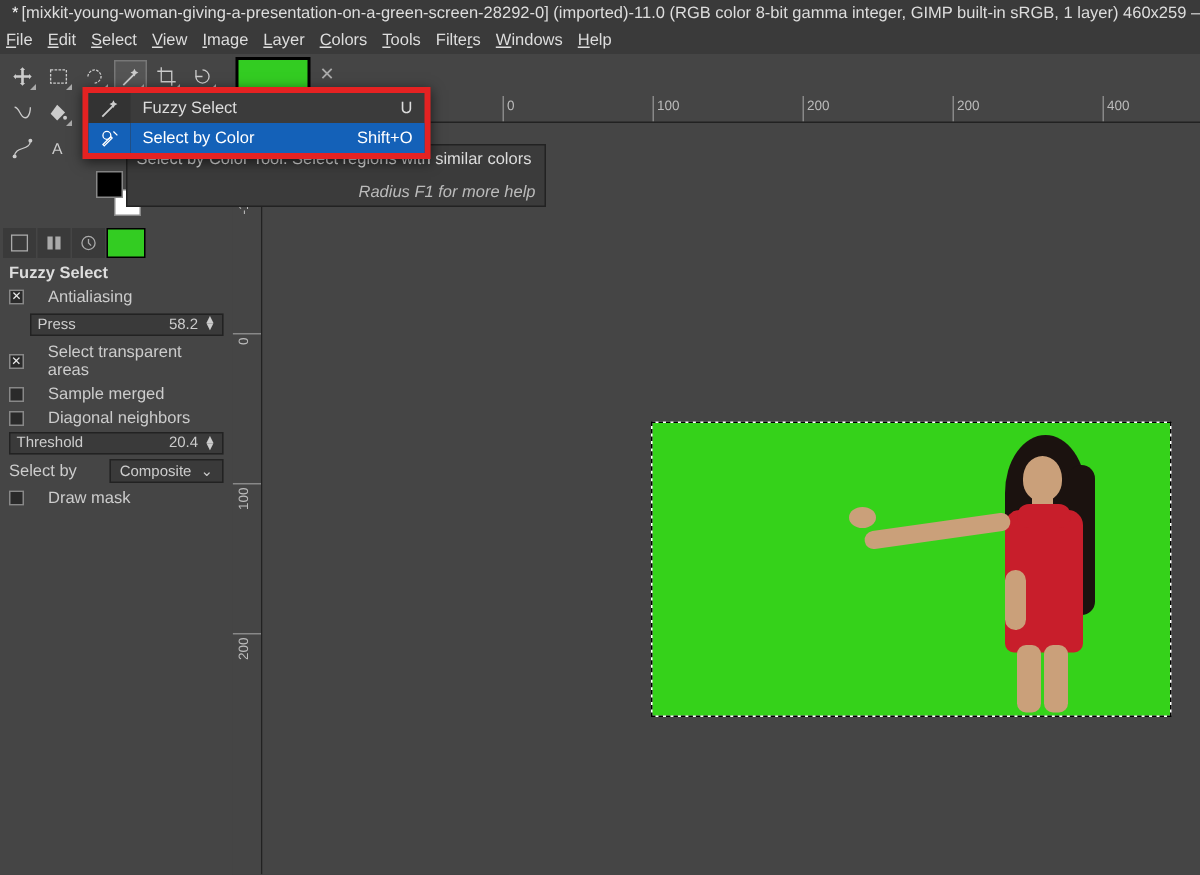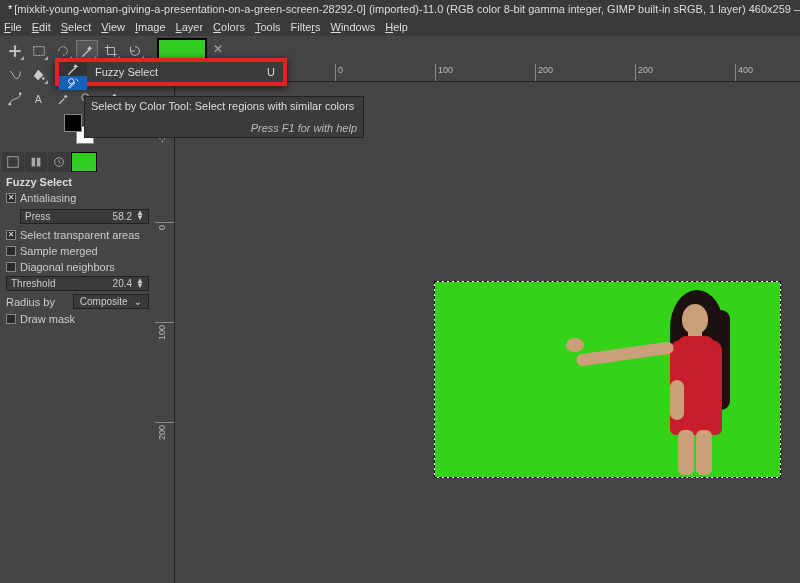--- a/index.html
+++ b/index.html
@@ -35,21 +35,21 @@
   
   .dock-tabs { display:flex; gap:1px; padding:2px 2px 0 2px;}
   .dock-tab { width:22px;height:20px; background:#3a3a3a; display:flex;align-items:center;justify-content:center;}
   .dock-tab.active { background:#555; }
   .dock-tab.thumb { width:26px; background:#000; padding:1px;}
   .dock-tab.thumb .gs { width:100%;height:100%; background:#3c2;}
 
   
   .tool-options { background:#454545; padding:2px 6px; }
   .tool-options .title { font-weight:bold; color:#ddd; font-size:11px; padding:2px 0;}
-  .opt-row { display:flex; align-items:center; gap:4px; padding:2px 0; font-size:11px; color:#ccc;}
+  .opt-row { display:flex; align-items:center; gap:16px; padding:2px 0; font-size:11px; color:#ccc;}
   .opt-row .chk { width:10px;height:10px; border:1px solid #888; background:#2a2a2a; display:flex;align-items:center;justify-content:center; font-size:8px; line-height:1;}
   .opt-row .chk.on::after { content:"✕"; color:#eee; font-size:8px;}
   .opt-row.sub { padding-left:14px;}
   .slider-row { display:flex; align-items:center; justify-content:space-between; background:#3a3a3a; border:1px solid #222; padding:1px 4px; margin:1px 0;}
   .slider-row .label { font-size:10px; color:#ccc;}
   .slider-row .val { font-size:10px; color:#ccc;}
   .slider-row .spin { font-size:8px; color:#ccc; margin-left:4px; line-height:0.6;}
   .select-row { display:flex; align-items:center; justify-content:space-between; padding:2px 0;}
   .select-row .combo { background:#3a3a3a; border:1px solid #222; padding:1px 6px; font-size:10px; color:#ccc; display:flex;align-items:center; gap:6px;}
   .mode-row { display:flex; align-items:center; gap:4px; padding:2px 0;}
@@ -291,21 +291,21 @@
           <span>Diagonal neighbors</span>
         </div>
       <div class="slider-row">
         <span class="label">Threshold</span>
         <span style="display:flex;align-items:center">
             <span class="val">20.4</span>
             <span class="spin">▲<br>▼</span>
           </span>
       </div>
       <div class="select-row">
-        <span>Radius by</span>
+        <span>Select by</span>
         <span class="combo">
             <span>Composite</span>
             <span>⌄</span>
           </span>
       </div>
       <div class="opt-row">
           <span class="chk"></span>
           <span>Draw mask</span>
         </div>
     </div>
@@ -390,19 +390,23 @@
           <path d="M3 13l6-6 1 1-6 6zM11 3l3 3" stroke="#fff" fill="none"></path>
           <circle cx="6" cy="6" r="3" stroke="#fff" fill="none"></circle>
         </svg>
       </div>
   </div>
   <div class="fly-items">
     <div class="fly-item">
       <span>Fuzzy Select</span>
       <span>U</span>
     </div>
+    <div class="fly-item hl">
+      <span>Select by Color</span>
+      <span>Shift+O</span>
+    </div>
   </div>
 </div>
 
 <div class="tooltip">
   <span>Select by Color Tool: Select regions with similar colors</span>
-  <span class="hint">Press F1 for with help</span>
+  <span class="hint">Radius F1 for more help</span>
 </div>
 
 </body></html>

